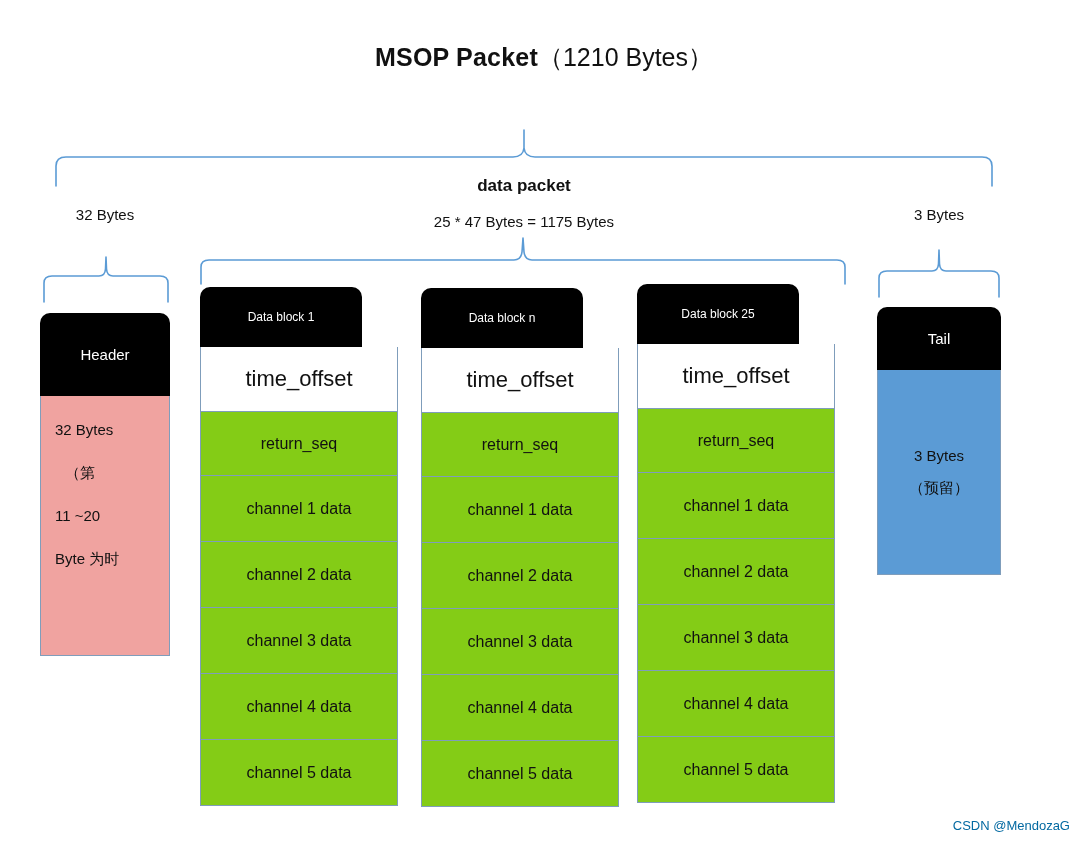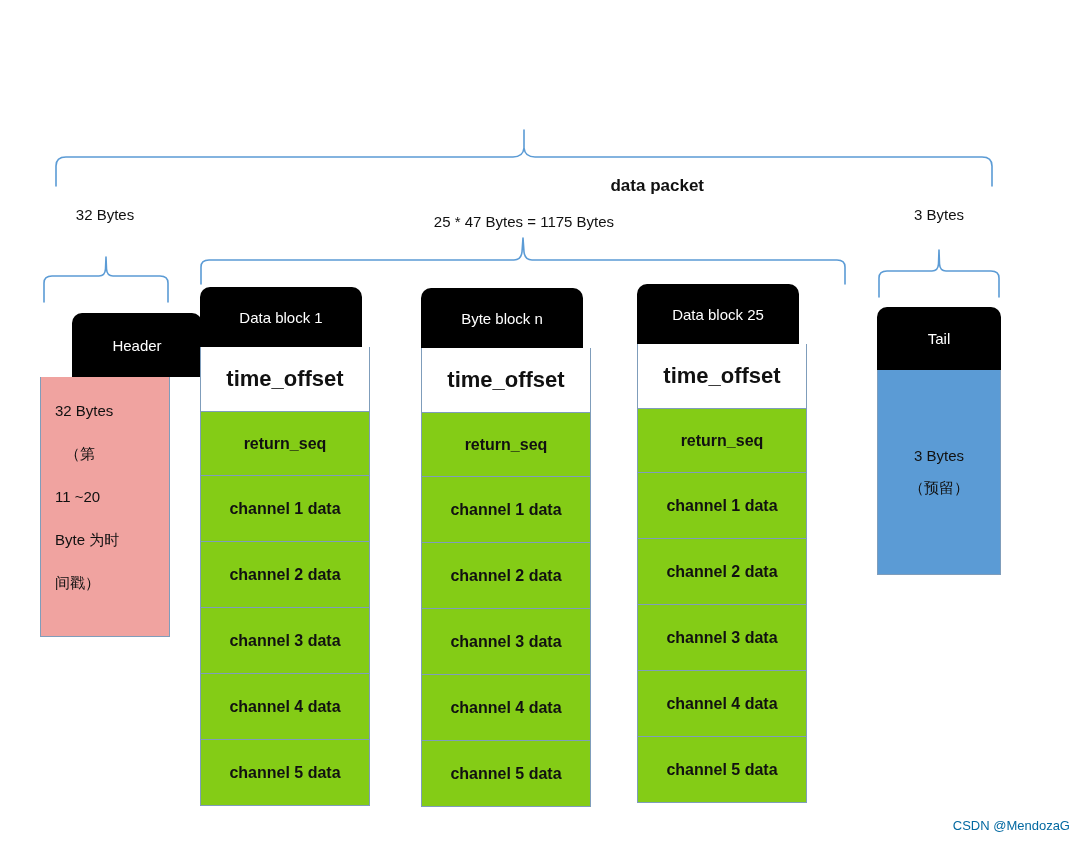--- a/index.html
+++ b/index.html
@@ -39,21 +39,21 @@
   #brace-layer {
     left: 0; top: 0;
     width: 1088px; height: 846px;
     pointer-events: none;
   }
 
   
   .section-title {
     font-size: 17px;
     font-weight: bold;
-    text-align: right;
+    text-align: center;
     white-space: nowrap;
   }
   .size-label {
     font-size: 15px;
     text-align: center;
     white-space: nowrap;
   }
   #data-packet-title { left: 344px; top: 176px; width: 360px; }
   #size-header  { left: 34px;  top: 206px; width: 142px; }
   #size-data    { left: 344px; top: 213px; width: 360px; }
@@ -72,21 +72,21 @@
     box-sizing: border-box;
   }
   .block-body {
     box-sizing: border-box;
     border: 1px solid #7f9dbb;
     border-top: none;
   }
 
   
   #header-block { left: 40px; top: 313px; width: 130px; }
-  #header-block .block-head { height: 64px; width: 130px; margin-left: 32px; }
+  #header-block .block-head { height: 83px; width: 130px; }
   #header-block .block-body {
     background: #f0a3a0;
     height: 260px;
     width: 130px;
     padding: 12px 14px 0 14px;
     border: 1px solid #7f9dbb;
     border-top: none;
   }
   .hdr-line {
     font-size: 15px;
@@ -112,33 +112,32 @@
   }
   .tail-line {
     font-size: 15px;
     line-height: 32px;
     white-space: nowrap;
     color: #111111;
   }
 
   
   .data-block { width: 198px; }
-  .data-block .block-head { height: 60px; width: 162px; font-size: 15px; }
+  .data-block .block-head { height: 60px; width: 162px; font-size: 12px; }
   .row {
     box-sizing: border-box;
-    width: 170px;
+    width: 198px;
     border: 1px solid #7f9dbb;
     border-top: none;
     display: flex;
     align-items: center;
     justify-content: center;
     text-align: left;
     white-space: nowrap;
     color: #111111;
-    font-weight: bold;
   }
   .row.time-offset {
     background: #ffffff;
     height: 65px;
     font-size: 22px;
   }
   .row.return-seq {
     background: #84cc16;
     height: 64px;
     font-size: 16px;
@@ -161,20 +160,23 @@
     font-size: 13px;
     color: #0369a1;
     white-space: nowrap;
   }
 </style>
 </head>
 <body>
 
 <div class="canvas">
 
+  <div class="abs" id="title">
+    <span class="strong">MSOP Packet</span><span class="light">（1210 Bytes）</span>
+  </div>
 
   <svg class="abs" id="brace-layer" viewBox="0 0 1088 846">
     <g fill="none" stroke="#5b9bd5" stroke-width="1.6" stroke-linecap="round" stroke-linejoin="round">
 
       <path d="M 56 186 L 56 166 Q 56 157 66 157 L 513 157 Q 523 157 524 148 L 524 130
                L 524 148 Q 525 157 535 157 L 982 157 Q 992 157 992 166 L 992 186"></path>
 
       <path d="M 44 302 L 44 283 Q 44 276 52 276 L 99 276 Q 105 276 105.5 269 L 106 257
                L 106.5 269 Q 107 276 113 276 L 160 276 Q 168 276 168 283 L 168 302"></path>
 
@@ -191,37 +193,36 @@
   <div class="abs size-label" id="size-data">25 * 47 Bytes = 1175 Bytes</div>
   <div class="abs size-label" id="size-tail">3 Bytes</div>
 
   <div class="block" id="header-block">
     <div class="block-head">Header</div>
     <div class="block-body">
       <div class="hdr-line">32 Bytes</div>
       <div class="hdr-line indent">（第</div>
       <div class="hdr-line">11 ~20</div>
       <div class="hdr-line">Byte 为时</div>
-      <div class="hdr-line">间戳）</div>
     </div>
   </div>
 
   <div class="block data-block" id="data-block-1">
     <div class="block-head">Data block 1</div>
     <div class="row time-offset">time_offset</div>
     <div class="row return-seq">return_seq</div>
     <div class="row channel">channel 1 data</div>
     <div class="row channel">channel 2 data</div>
     <div class="row channel">channel 3 data</div>
     <div class="row channel">channel 4 data</div>
     <div class="row channel">channel 5 data</div>
   </div>
 
   <div class="block data-block" id="data-block-n">
-    <div class="block-head">Byte block n</div>
+    <div class="block-head">Data block n</div>
     <div class="row time-offset">time_offset</div>
     <div class="row return-seq">return_seq</div>
     <div class="row channel">channel 1 data</div>
     <div class="row channel">channel 2 data</div>
     <div class="row channel">channel 3 data</div>
     <div class="row channel">channel 4 data</div>
     <div class="row channel">channel 5 data</div>
   </div>
 
   <div class="block data-block" id="data-block-25">

